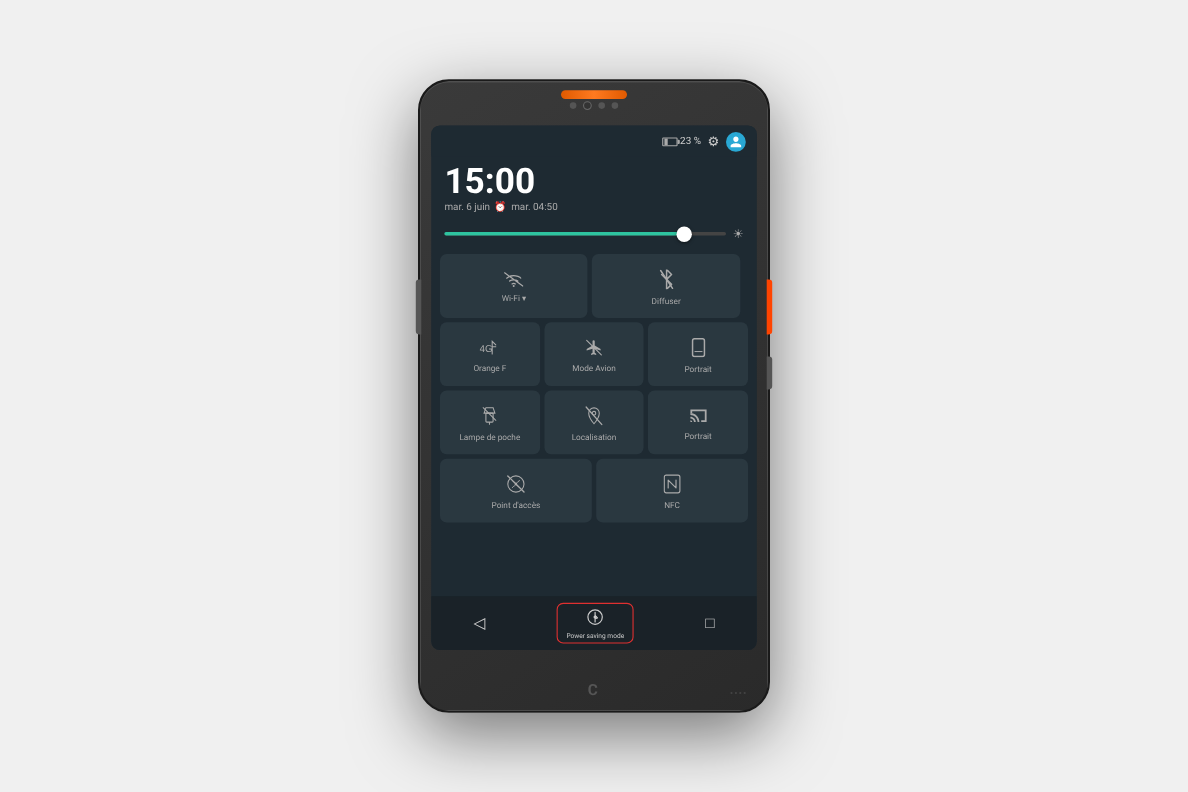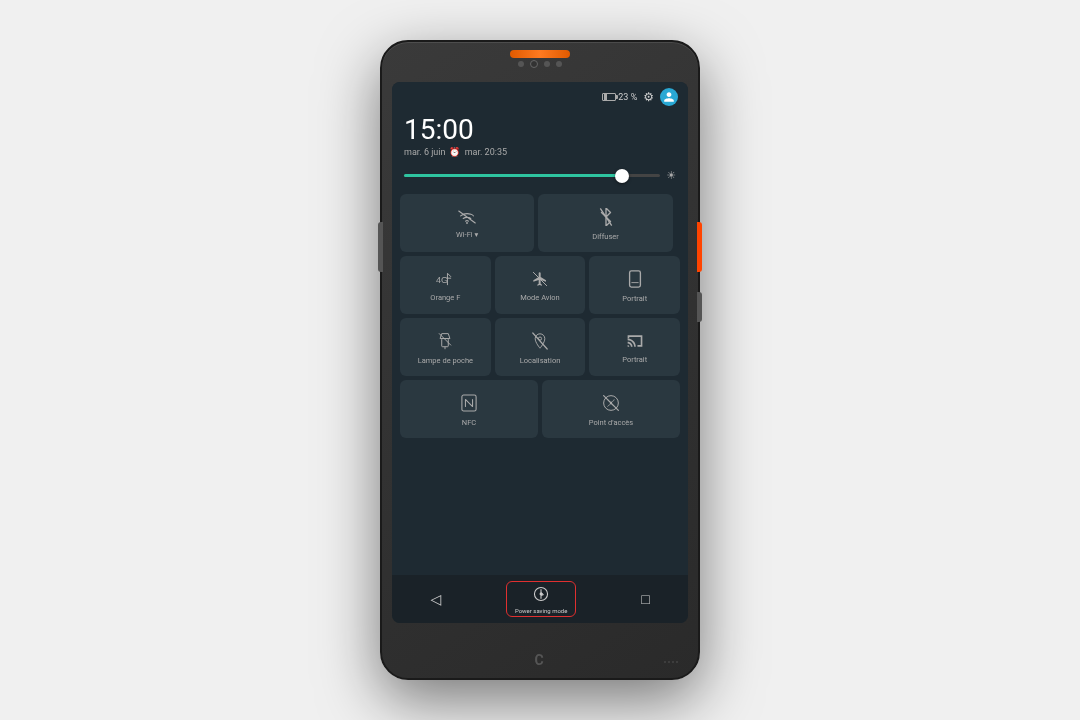--- a/index.html
+++ b/index.html
@@ -9,21 +9,21 @@
       background: #f0f0f0;
       display: flex;
       align-items: center;
       justify-content: center;
       font-family: 'Roboto', Arial, sans-serif;
       overflow: hidden;
     }
 
     .phone-outer {
       width: 320px;
-      height: 640px;
+      height: 576px;
       background: linear-gradient(145deg, #3a3a3a, #2a2a2a);
       border-radius: 28px;
       position: relative;
       box-shadow: 0 20px 60px rgba(0,0,0,0.5), inset 0 1px 0 rgba(255,255,255,0.1);
       border: 2px solid #1a1a1a;
     }
 
     
     .phone-outer::before {
       content: '';
@@ -163,22 +163,22 @@
       font-size: 10px;
     }
 
     
     .clock-area {
       padding: 6px 12px 8px;
       flex-shrink: 0;
     }
     .clock-time {
       color: white;
-      font-size: 28px;
-      font-weight: 400;
+      font-size: 32px;
+      font-weight: 700;
       line-height: 1;
     }
     .clock-date {
       color: #aaa;
       font-size: 9px;
       margin-top: 3px;
       display: flex;
       align-items: flex-end;
       gap: 4px;
     }
@@ -349,21 +349,21 @@
           <path d="M12 12c2.7 0 4.8-2.1 4.8-4.8S14.7 2.4 12 2.4 7.2 4.5 7.2 7.2 9.3 12 12 12zm0 2.4c-3.2 0-9.6 1.6-9.6 4.8v2.4h19.2v-2.4c0-3.2-6.4-4.8-9.6-4.8z"></path>
         </svg>
       </div>
     </div>
 
     <div class="clock-area">
       <div class="clock-time">15:00</div>
       <div class="clock-date">
         <span>mar. 6 juin</span>
         <span class="clock-icon">⏰</span>
-        <span>mar. 20:35</span>
+        <span>mar. 04:50</span>
       </div>
     </div>
 
     <div class="brightness-row">
       <div class="brightness-slider">
         <div class="brightness-fill"></div>
         <div class="brightness-thumb"></div>
       </div>
       <span class="brightness-sun">☀</span>
     </div>
@@ -454,37 +454,37 @@
               <path d="M20 2H2v4h2V4h14v10h-4v2h6V2z" fill="#aaa"></path>
             </svg>
           </span>
           <span class="tile-label">Portrait</span>
         </div>
       </div>
 
       <div class="tiles-row">
         <div class="tile">
           <span class="tile-icon">
-            <svg width="16" height="18" viewBox="0 0 18 20" fill="none">
-              <rect x="1" y="1" width="16" height="18" rx="2" stroke="#aaa" stroke-width="1.2"></rect>
-              <path d="M5 14V6l8 8V6" stroke="#aaa" stroke-width="1.2" stroke-linecap="round" stroke-linejoin="round"></path>
-            </svg>
-          </span>
-          <span class="tile-label">NFC</span>
-        </div>
-        <div class="tile">
-          <span class="tile-icon">
             <svg width="18" height="18" viewBox="0 0 22 22" fill="none">
               <circle cx="11" cy="11" r="9" stroke="#aaa" stroke-width="1.2"></circle>
               <path d="M7 15c1-2 4-2 4-4s-4-2-4-4M15 15c-1-2-4-2-4-4s4-2 4-4" stroke="#aaa" stroke-width="1" fill="none" stroke-linecap="round"></path>
               <circle cx="11" cy="11" r="1.5" fill="#aaa"></circle>
               <line x1="2" y1="2" x2="20" y2="20" stroke="#aaa" stroke-width="1.5" stroke-linecap="round"></line>
             </svg>
           </span>
           <span class="tile-label">Point d'accès</span>
+        </div>
+        <div class="tile">
+          <span class="tile-icon">
+            <svg width="16" height="18" viewBox="0 0 18 20" fill="none">
+              <rect x="1" y="1" width="16" height="18" rx="2" stroke="#aaa" stroke-width="1.2"></rect>
+              <path d="M5 14V6l8 8V6" stroke="#aaa" stroke-width="1.2" stroke-linecap="round" stroke-linejoin="round"></path>
+            </svg>
+          </span>
+          <span class="tile-label">NFC</span>
         </div>
       </div>
 
     </div>
 
     <div class="nav-bar">
       <span class="nav-btn">◁</span>
 
       <div style="position:relative; display:flex; flex-direction:column; align-items:center; border: 1.5px solid #e03030; border-radius:6px; padding: 4px 8px 2px;">
         <span style="font-size:14px; color:#ccc;">

